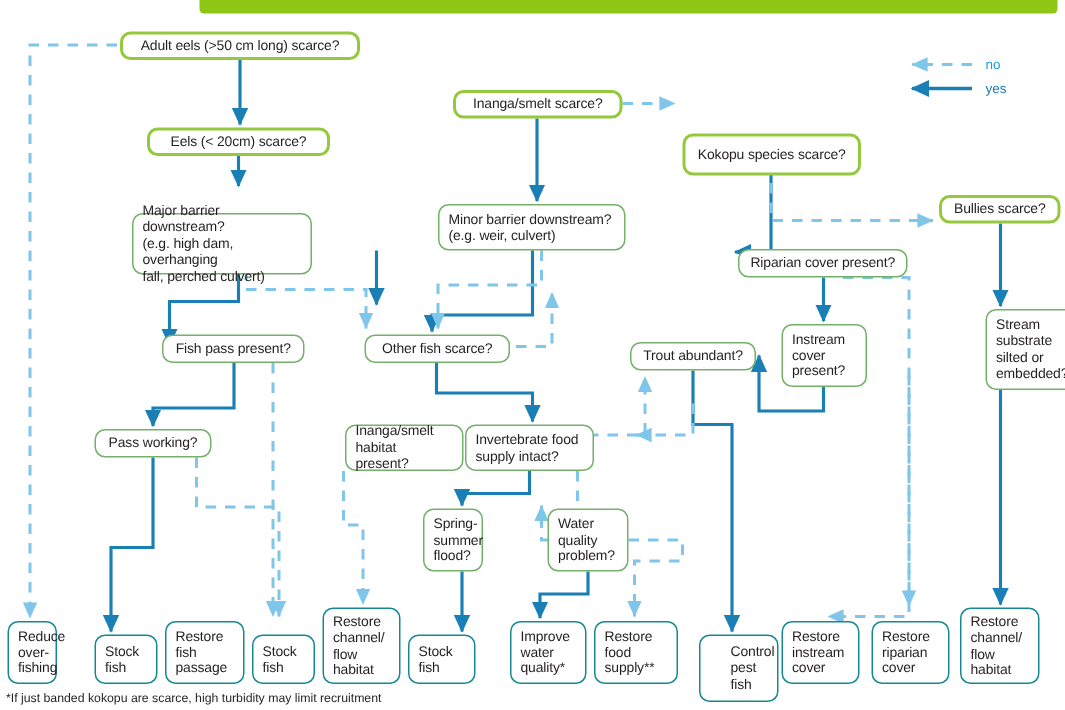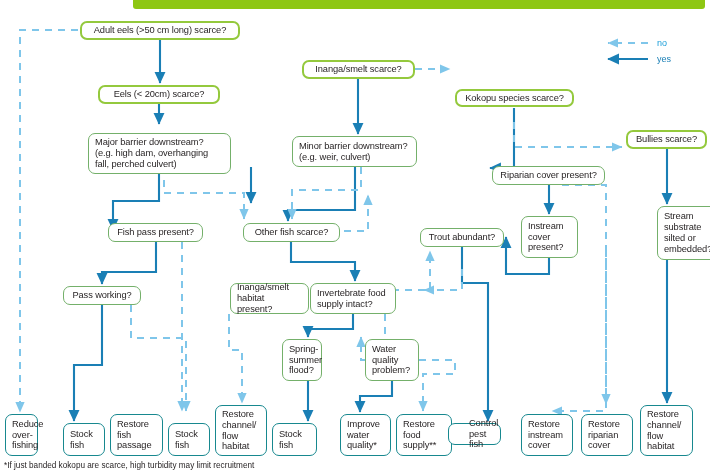--- a/index.html
+++ b/index.html
@@ -144,40 +144,40 @@
   <div class="legend legend-no">no</div>
   <div class="legend legend-yes">yes</div>
   <svg class="wires" viewBox="0 0 710 473">
     <line x1="648" y1="43" x2="608" y2="43" stroke="#7fc6ea" stroke-width="2" stroke-dasharray="7 6" marker-end="url(#ah-no)"></line>
     <line x1="648" y1="59" x2="608" y2="59" stroke="#1a7fb5" stroke-width="2.2" marker-end="url(#ah-yes)"></line>
   </svg>
 
   <div id="nodes">
       <div class="node lvl1 center" style="left: 80px; top: 21px; width: 160px; height: 19px;"><span>Adult eels (&gt;50 cm long) scarce?</span></div>
       <div class="node lvl1 center" style="left: 98px; top: 85px; width: 122px; height: 19px;"><span>Eels (&lt; 20cm) scarce?</span></div>
-      <div class="node lvl2" style="left: 88px; top: 133px; width: 143px; height: 41px;"><span>Major barrier downstream?
+      <div class="node lvl2" style="left: 88px; top: 142px; width: 120px; height: 41px;"><span>Major barrier downstream?
 (e.g. high dam, overhanging
 fall, perched culvert)</span></div>
       <div class="node lvl2 center" style="left: 108px; top: 223px; width: 95px; height: 19px;"><span>Fish pass present?</span></div>
       <div class="node lvl2 center" style="left: 63px; top: 286px; width: 78px; height: 19px;"><span>Pass working?</span></div>
       <div class="node lvl1 center" style="left: 302px; top: 60px; width: 113px; height: 19px;"><span>Inanga/smelt scarce?</span></div>
       <div class="node lvl2" style="left: 292px; top: 136px; width: 125px; height: 31px;"><span>Minor barrier downstream?
 (e.g. weir, culvert)</span></div>
       <div class="node lvl2 center" style="left: 243px; top: 223px; width: 97px; height: 19px;"><span>Other fish scarce?</span></div>
       <div class="node lvl2" style="left: 186px; top: 283px; width: 79px; height: 31px; margin-left: 44px;"><span>Inanga/smelt
 habitat present?</span></div>
       <div class="node lvl2" style="left: 310px; top: 283px; width: 86px; height: 31px;"><span>Invertebrate food
 supply intact?</span></div>
       <div class="node lvl2" style="left: 282px; top: 339px; width: 40px; height: 42px;"><span>Spring-
 summer
 flood?</span></div>
       <div class="node lvl2" style="left: 365px; top: 339px; width: 54px; height: 42px;"><span>Water
 quality
 problem?</span></div>
-      <div class="node lvl1 center" style="left: 455px; top: 89px; width: 119px; height: 18px;"><span>Kokopu species scarce?</span></div>
+      <div class="node lvl1 center" style="left: 455px; top: 89px; width: 119px; height: 28px;"><span>Kokopu species scarce?</span></div>
       <div class="node lvl2 center" style="left: 492px; top: 166px; width: 113px; height: 19px;"><span>Riparian cover present?</span></div>
       <div class="node lvl2" style="left: 521px; top: 216px; width: 57px; height: 42px;"><span>Instream
 cover
 present?</span></div>
       <div class="node lvl2 center" style="left: 420px; top: 228px; width: 84px; height: 19px;"><span>Trout abundant?</span></div>
       <div class="node lvl1 center" style="left: 626px; top: 130px; width: 81px; height: 19px;"><span>Bullies scarce?</span></div>
       <div class="node lvl2" style="left: 637px; top: 206px; width: 61px; height: 54px; margin-left: 20px;"><span>Stream
 substrate
 silted or
 embedded?</span></div>
@@ -196,21 +196,21 @@
 flow
 habitat</span></div>
       <div class="node outcome" style="left: 272px; top: 423px; width: 45px; height: 33px;"><span>Stock
 fish</span></div>
       <div class="node outcome" style="left: 340px; top: 414px; width: 51px; height: 42px; border-radius: 7px;"><span>Improve
 water
 quality*</span></div>
       <div class="node outcome" style="left: 396px; top: 414px; width: 56px; height: 42px;"><span>Restore
 food
 supply**</span></div>
-      <div class="node outcome" style="left: 448px; top: 423px; width: 53px; height: 22px; padding-left: 20px;"><span>Control
+      <div class="node outcome" style="left: 466px; top: 423px; width: 53px; height: 45px; padding-left: 20px;"><span>Control
 pest fish</span></div>
       <div class="node outcome" style="left: 521px; top: 414px; width: 52px; height: 42px;"><span>Restore
 instream
 cover</span></div>
       <div class="node outcome" style="left: 581px; top: 414px; width: 52px; height: 42px;"><span>Restore
 riparian
 cover</span></div>
       <div class="node outcome" style="left: 640px; top: 405px; width: 53px; height: 51px;"><span>Restore
 channel/
 flow

